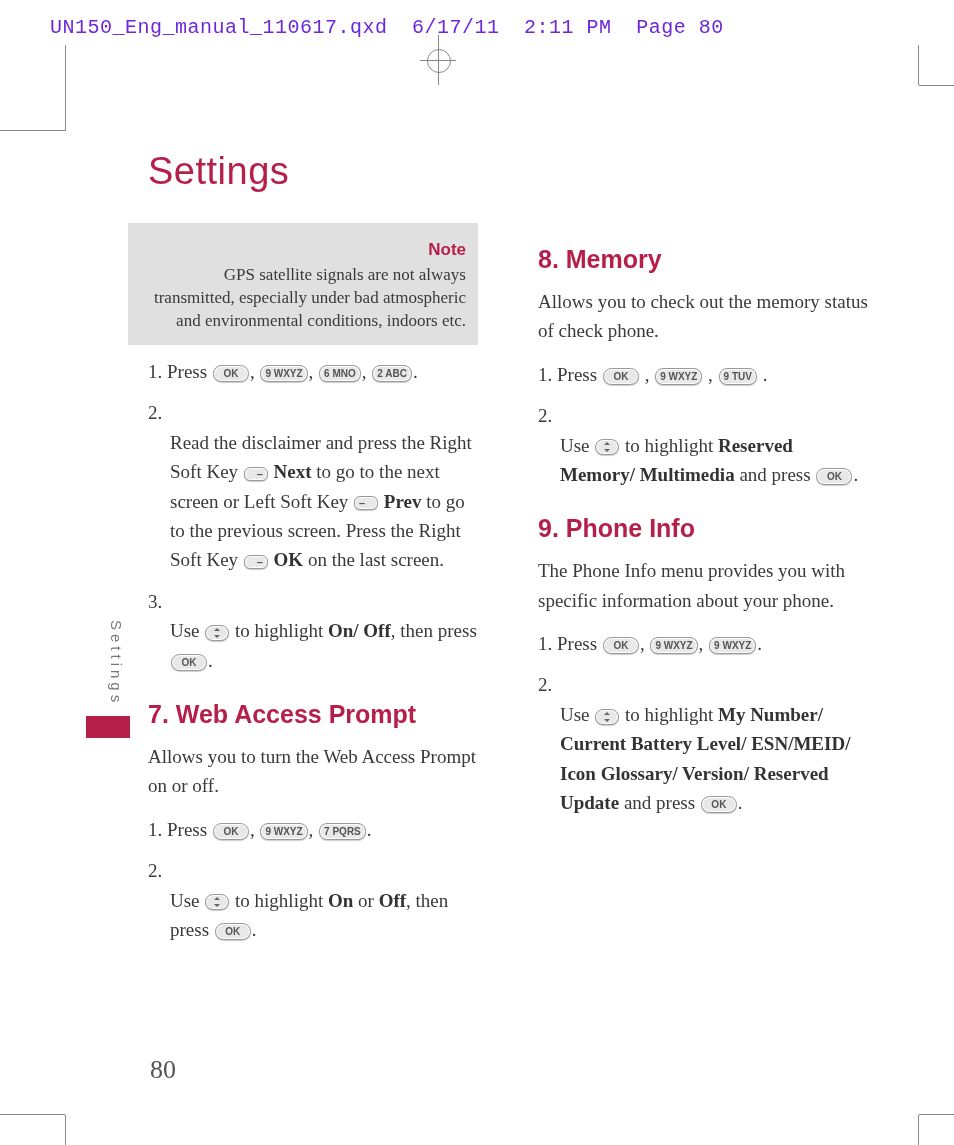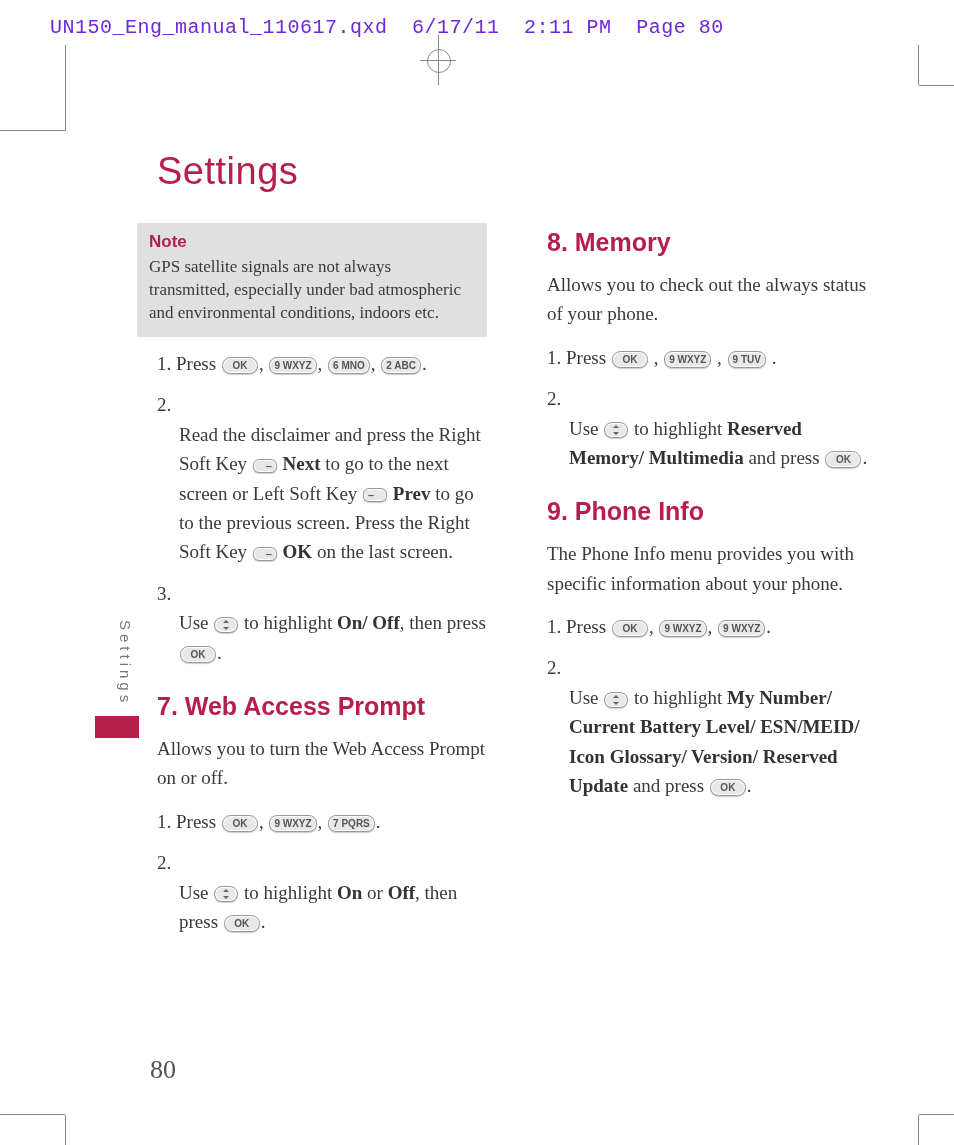--- a/index.html
+++ b/index.html
@@ -53,21 +53,21 @@
   .crop-tr { top:85px; right:0; width:35px; height:0; border-bottom:1px solid #888;}
   .crop-tr::after { content:""; position:absolute; left:-1px; top:-40px; width:1px; height:40px; background:#888;}
   .crop-bl { position:absolute; bottom:30px; left:0; width:65px; border-top:1px solid #888;}
   .crop-bl::after { content:""; position:absolute; right:-1px; bottom:-40px; width:1px; height:40px; background:#888;}
   .crop-br { position:absolute; bottom:30px; right:0; width:35px; border-top:1px solid #888;}
   .crop-br::after { content:""; position:absolute; left:-1px; bottom:-40px; width:1px; height:40px; background:#888;}
 
   .page {
     position:absolute;
     top: 150px;
-    left: 157px;
+    left: 148px;
     width: 720px;
   }
   h1.title {
     font-family: 'Trebuchet MS', Verdana, sans-serif;
     font-weight: 400;
     font-size: 38px;
     color: #b51f4a;
     margin: 0 0 30px 0;
     letter-spacing: 0.5px;
   }
@@ -76,24 +76,25 @@
     gap: 60px;
   }
   .col {
     flex:1;
     font-size: 19px;
     line-height: 1.55;
     color:#3a3a3a;
   }
   .notebox {
     background:#e0e0e0;
-    padding: 8px 12px 12px 12px;
+    padding: 16px 12px 12px 12px;
     margin: 0 0 12px -20px;
     font-size: 17px;
     line-height:1.35;
+    text-align:right;
   }
   .notebox .note-title {
     color:#b51f4a;
     font-weight:bold;
     font-family: 'Trebuchet MS', sans-serif;
     display:block;
     margin-bottom:2px;
   }
   .step { margin: 0 0 12px 0; }
   .step .num { display:inline; }
@@ -254,22 +255,22 @@
         <span class="num">2.</span>
         <span class="indent">
           <span>Use </span><span class="key nav"></span><span> to highlight </span><strong>On</strong><span> or </span><strong>Off</strong><span>, then press </span><span class="key ok">OK</span><span>.</span>
         </span>
       </div>
 
     </div>
 
     <div class="col">
 
-      <h2 class="section" style="margin-top:0;">8. Memory</h2>
-      <p class="lead">Allows you to check out the always status of your phone.</p>
+      <h2 class="section" style="margin-top:17px;">8. Memory</h2>
+      <p class="lead">Allows you to check out the memory status of check phone.</p>
 
       <div class="step">
         <span class="num">1.</span>
         <span>Press </span><span class="key ok">OK</span><span> , </span><span class="key">9 WXYZ</span><span> , </span><span class="key">9 TUV</span><span> .</span>
       </div>
 
       <div class="step">
         <span class="num">2.</span>
         <span class="indent">
           <span>Use </span><span class="key nav"></span><span> to highlight </span><strong>Reserved Memory/ Multimedia</strong><span> and press </span><span class="key ok">OK</span><span>.</span>

